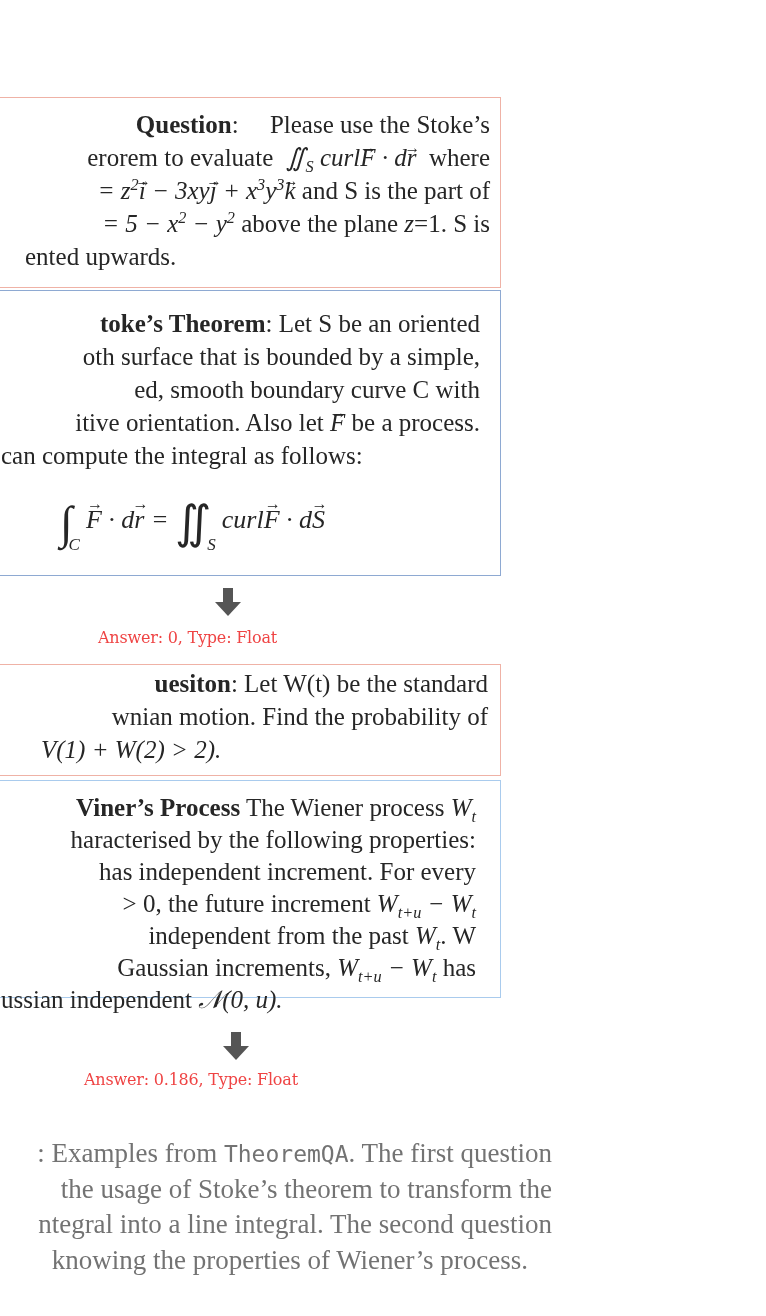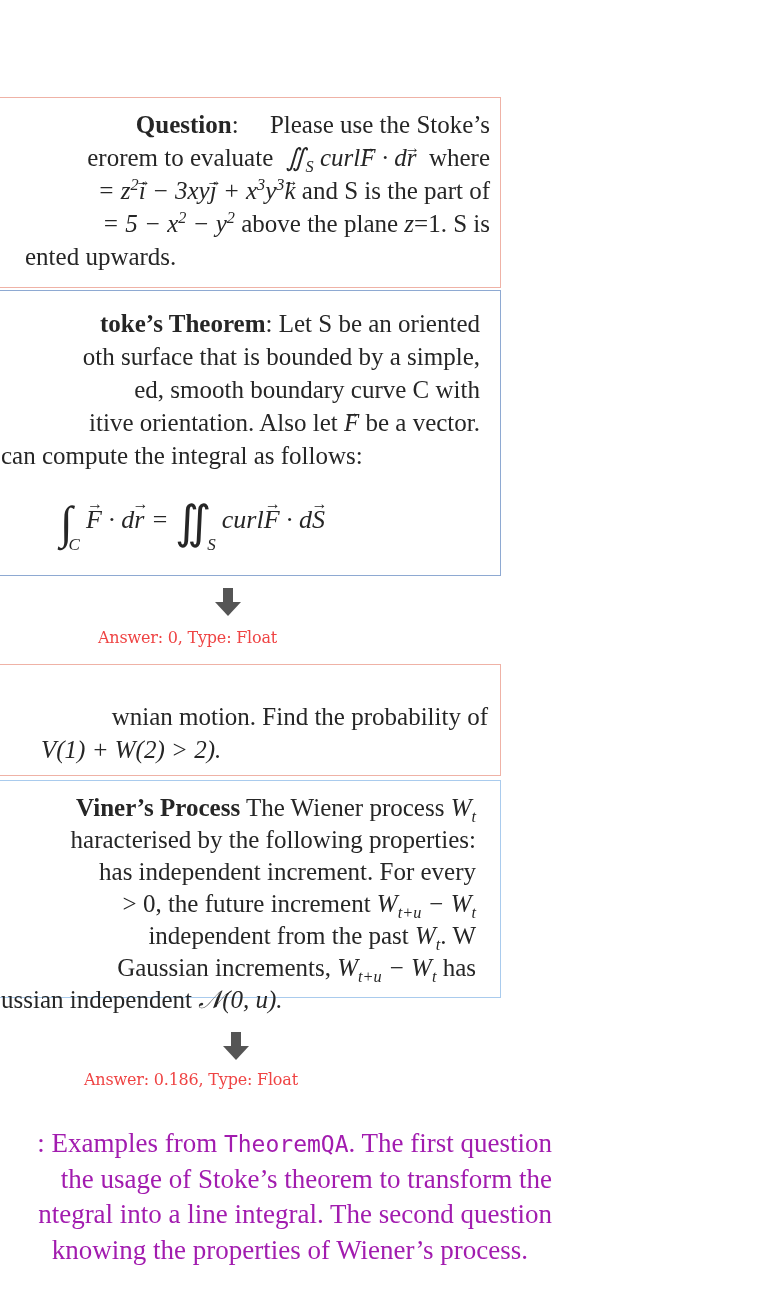--- a/index.html
+++ b/index.html
@@ -66,23 +66,23 @@
     font-size: 16px;
     color: #ef4444;
     white-space: nowrap;
     letter-spacing: -0.2px;
   }
   .caption-line {
     position: absolute;
     right: 214px;
     font-family: "Liberation Serif", serif;
     font-size: 27px;
-    color: #a21caf;
-    white-space: nowrap;
-    line-height: 28px;
+    color: #737373;
+    white-space: nowrap;
+    line-height: 49px;
   }
   .mono { font-family: "DejaVu Sans Mono", monospace; font-size: 23px; }
 </style>
 </head>
 <body>
 
 <div class="box question" style="top:97px; width:505px; height:191px;">
   <div class="line" style="top:10px; right:10px;">
     <span class="b">Question</span>:&nbsp;&nbsp;&nbsp;&nbsp;&nbsp;<span>Please   use   the   Stoke’s</span>
   </div>
@@ -111,39 +111,42 @@
   </div>
   <div class="line" style="top:49px; right:20px;">
     <span>oth surface that is bounded by a simple,</span>
   </div>
   <div class="line" style="top:82px; right:20px;">
     <span>ed,   smooth   boundary   curve   C   with</span>
   </div>
   <div class="line" style="top:115px; right:20px;">
     <span>itive orientation.  Also let</span>
     <span class="math"><span class="vec">F</span></span>
-    <span>be a vector.</span>
+    <span>be a process.</span>
   </div>
   <div class="line" style="top:148px; left:4px; right:auto; text-align:center;">
     <span> can compute the integral as follows:</span>
   </div>
 </div>
 
 <div class="display-eq">
   <span class="intg">∫</span><span class="intg-sub">C</span><span class="vec">F</span> · d<span class="vec">r</span> = <span class="intg">∬</span><span class="intg-sub">S</span>curl<span class="vec">F</span> · d<span class="vec">S</span>
 </div>
 
 <svg class="arrow" style="left:215px; top:588px;" viewBox="0 0 26 28">
   <rect x="8" y="0" width="10" height="15" fill="#555"></rect>
   <polygon points="0,14 26,14 13,28" fill="#555"></polygon>
 </svg>
 
 <div class="answer" style="left:98px; top:628px;">Answer: 0, Type: Float</div>
 
 <div class="box question" style="top:664px; width:505px; height:112px;">
+  <div class="line" style="top:2px; right:12px;">
+    <span class="b">uesiton</span><span>:   Let   W(t)   be   the   standard</span>
+  </div>
   <div class="line" style="top:35px; right:12px;">
     <span>wnian  motion.   Find  the  probability  of</span>
   </div>
   <div class="line math" style="top:68px; left:4px; right:auto; text-align:left;padding-left:40px;">
     <span>V(1) + W(2) &gt; 2).</span>
   </div>
 </div>
 
 <div class="box theorem2" style="top:780px; width:505px; height:218px;">
   <div class="line" style="top:10px; right:24px;">

